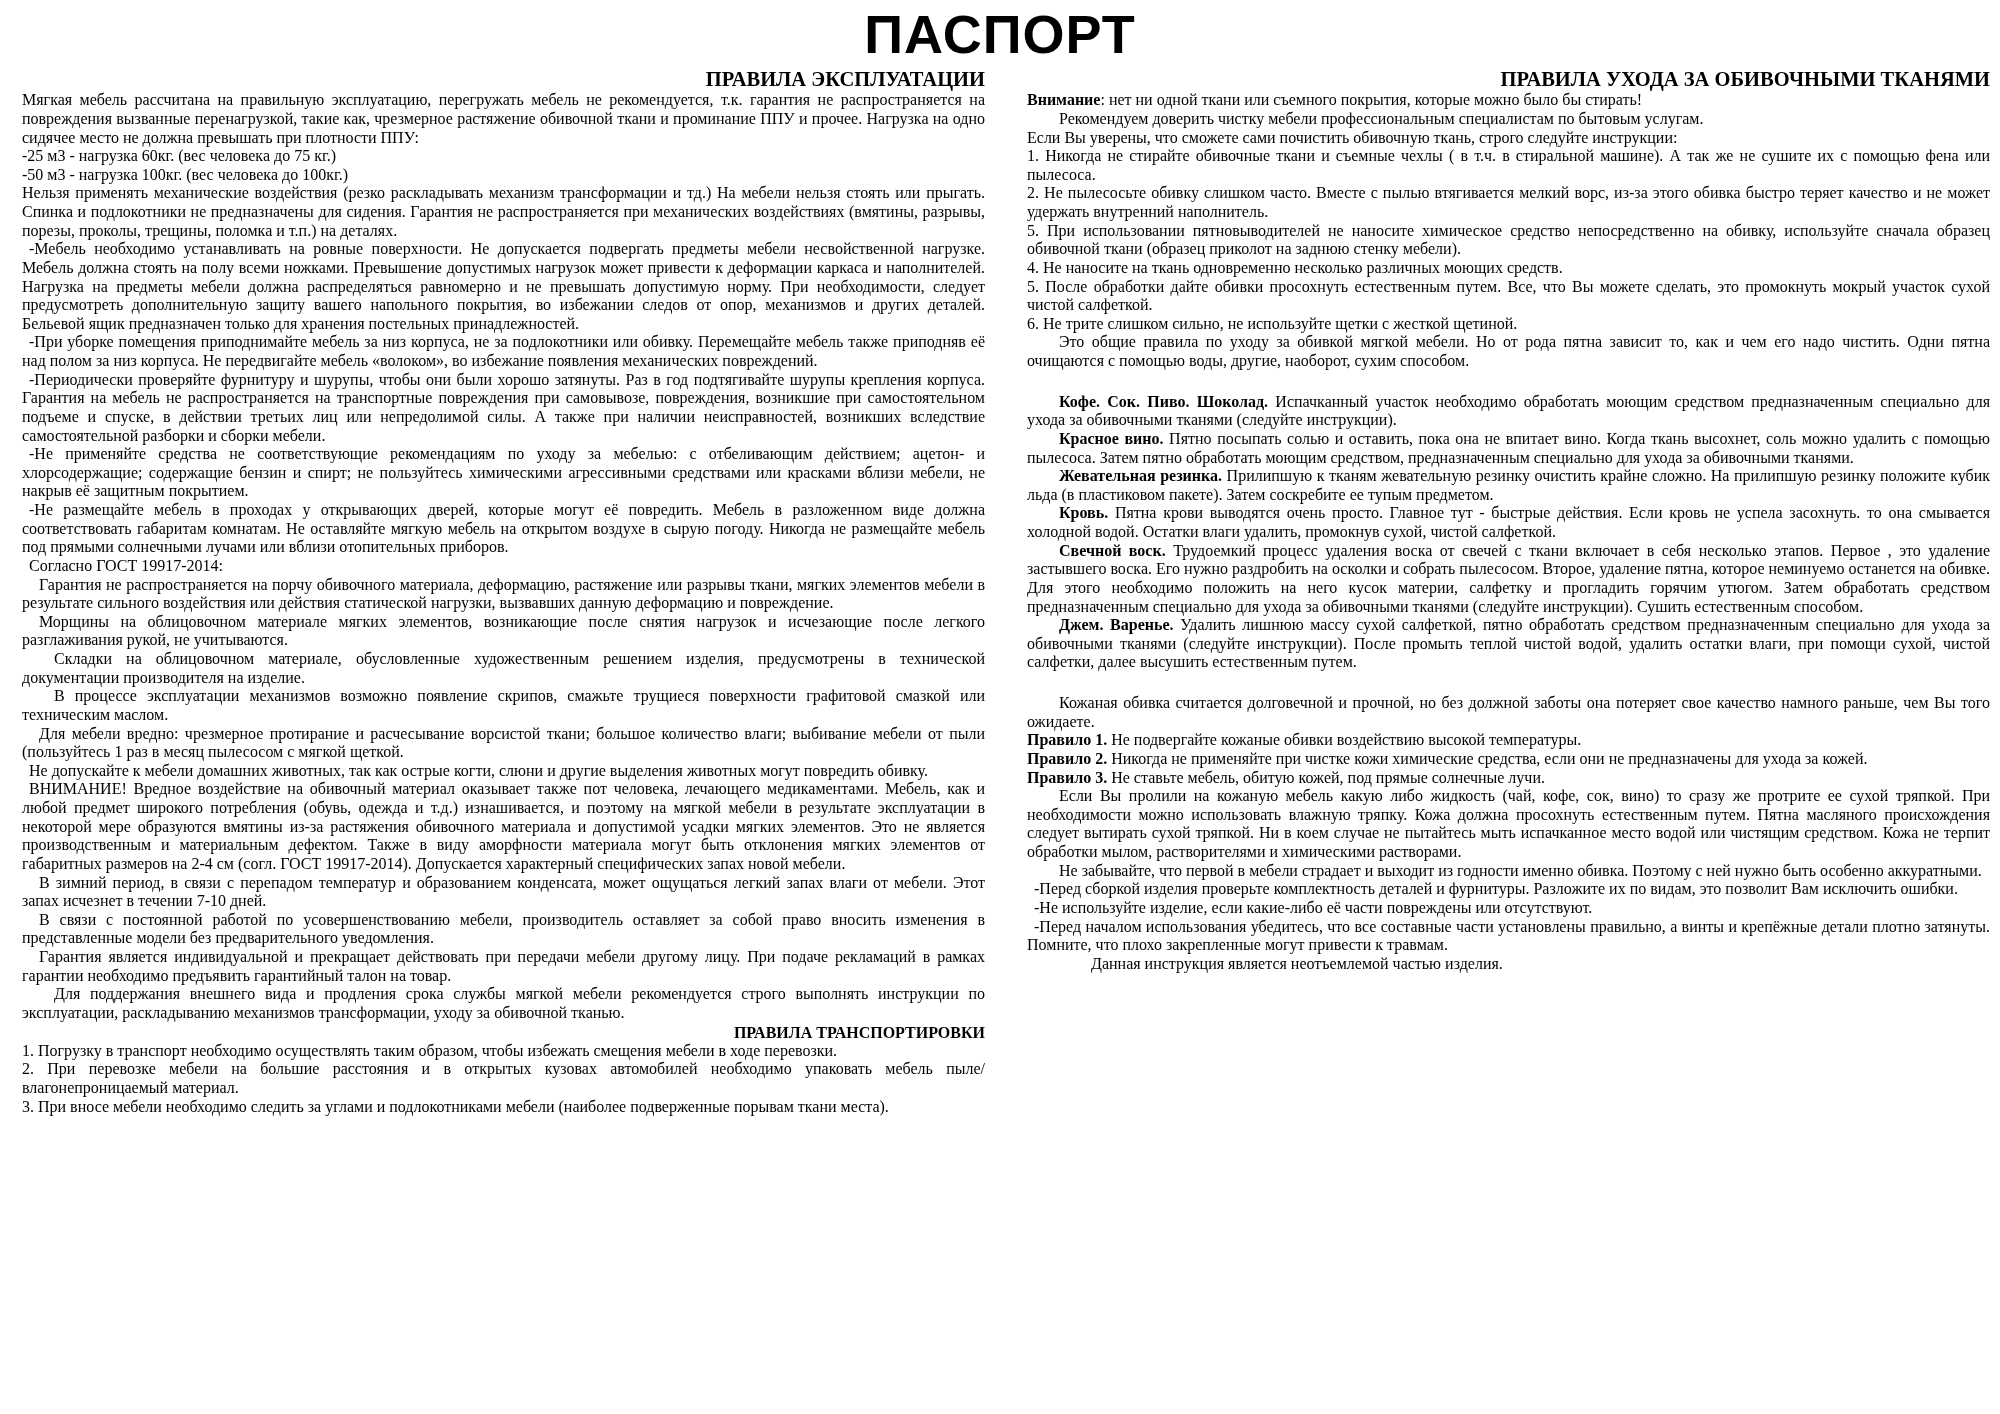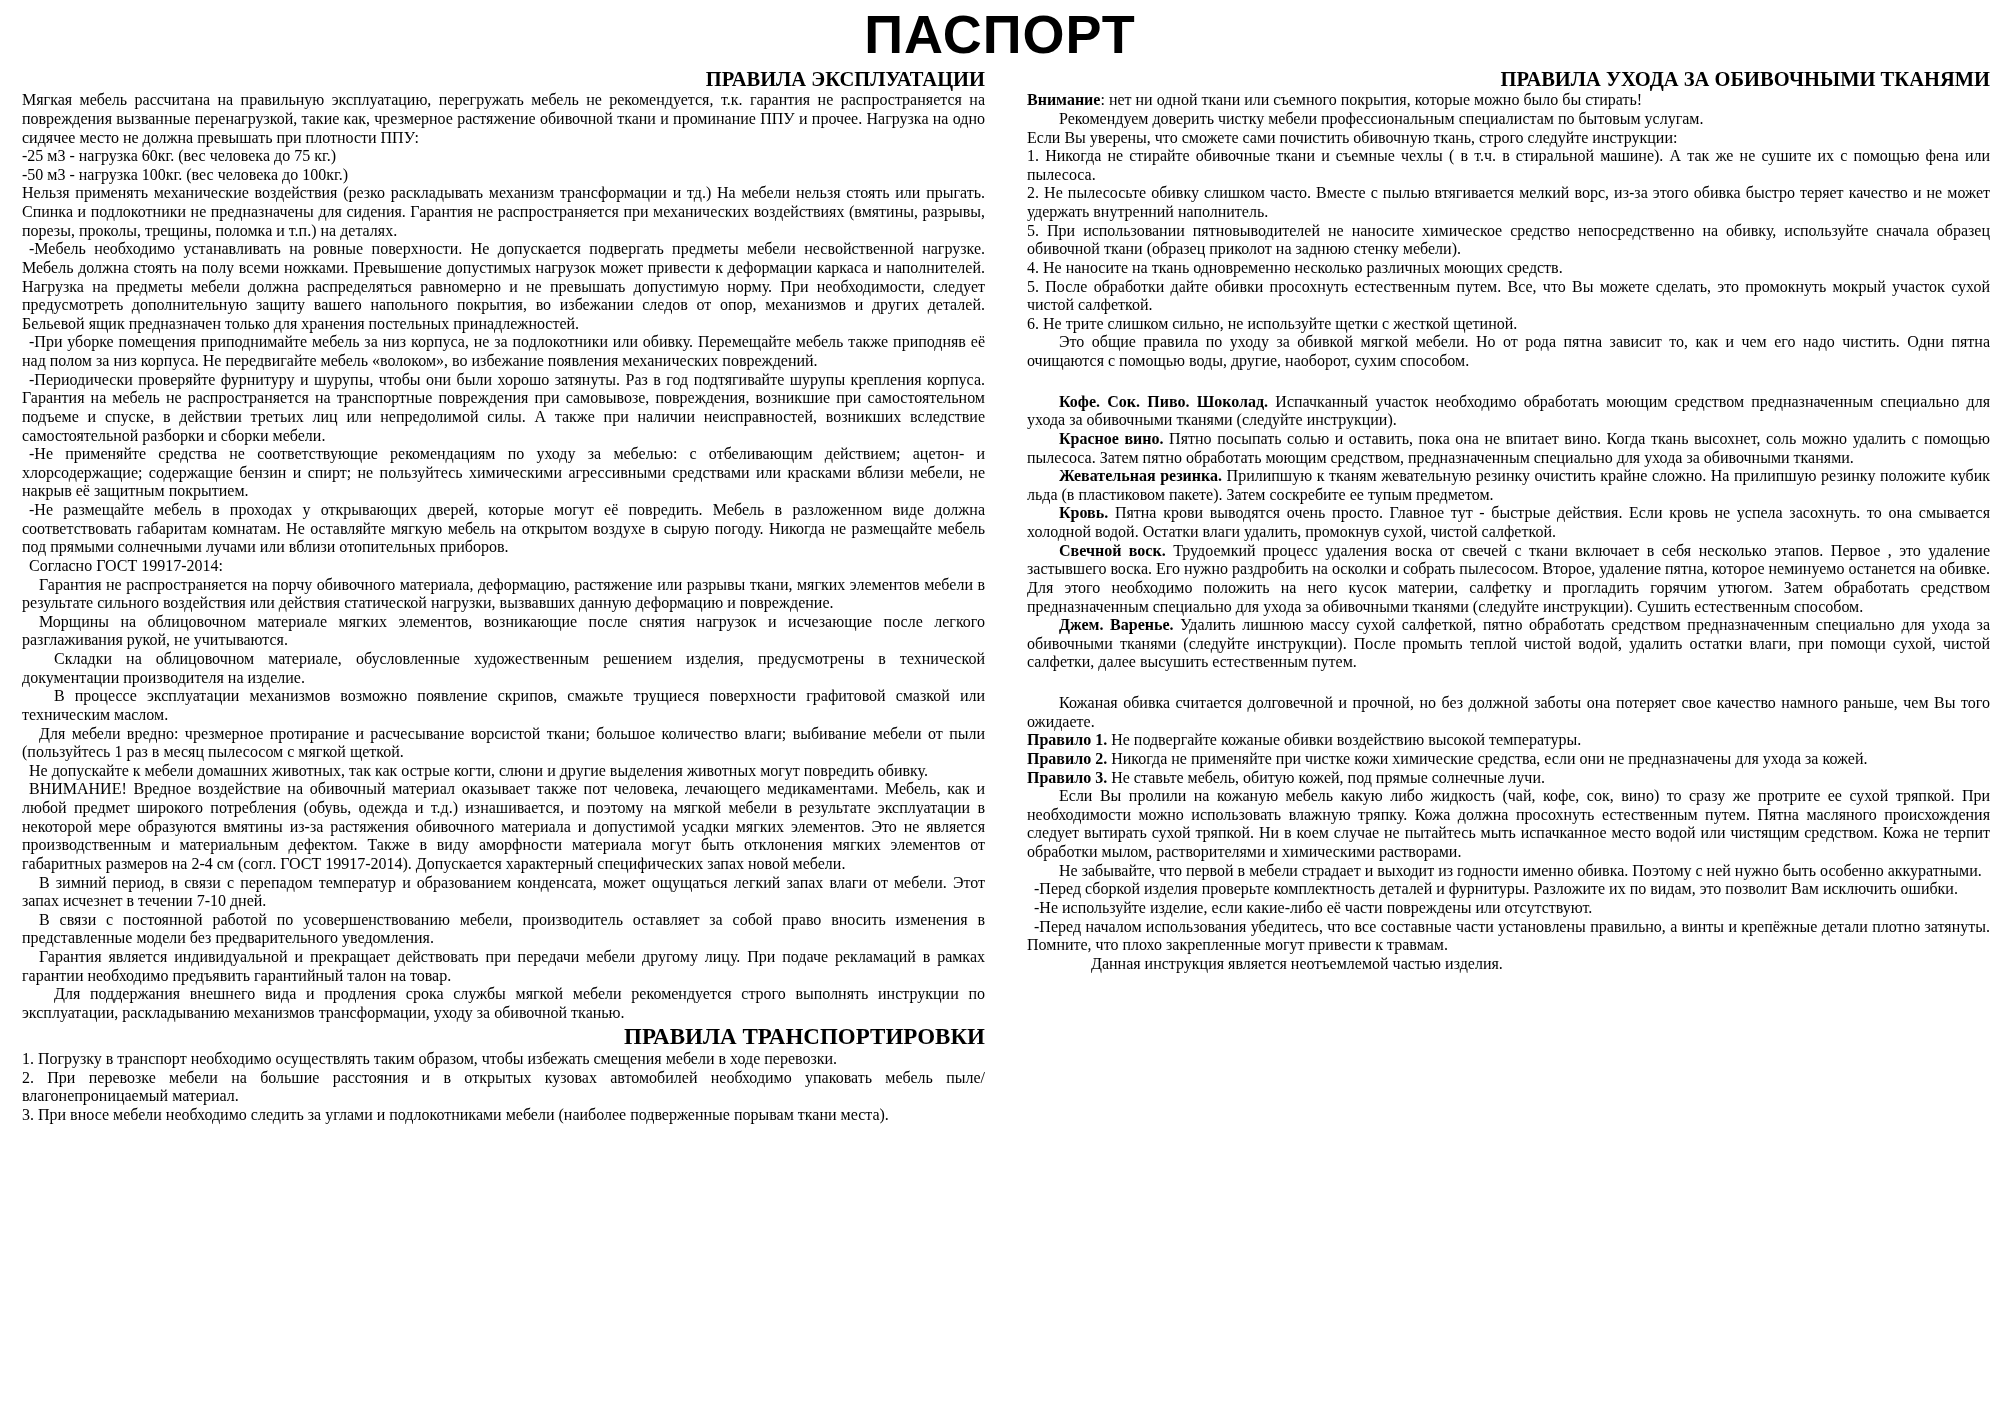--- a/index.html
+++ b/index.html
@@ -40,21 +40,21 @@
     line-height:1.165;
     text-align:justify;
   }
   .col h2{
     margin:0;
     text-align:right;
     font-size:20.5px;
     line-height:1.2;
     font-weight:bold;
   }
-  .col h2.lg{ font-size:23px; }
+  .col h2.lg{ font-size:16px; }
   .col h2.xl{ font-size:25.5px; margin-top:2px; }
   .col p.bold{ font-weight:normal; }
   .col p.ind-s{ text-indent:7px; }
   .col p.ind-m{ text-indent:17px; }
   .col p.ind-l{ text-indent:32px; }
   .col p.ind-xl{ text-indent:64px; }
   .spacer{ height:22px; }
 </style>
 </head>
 <body>

